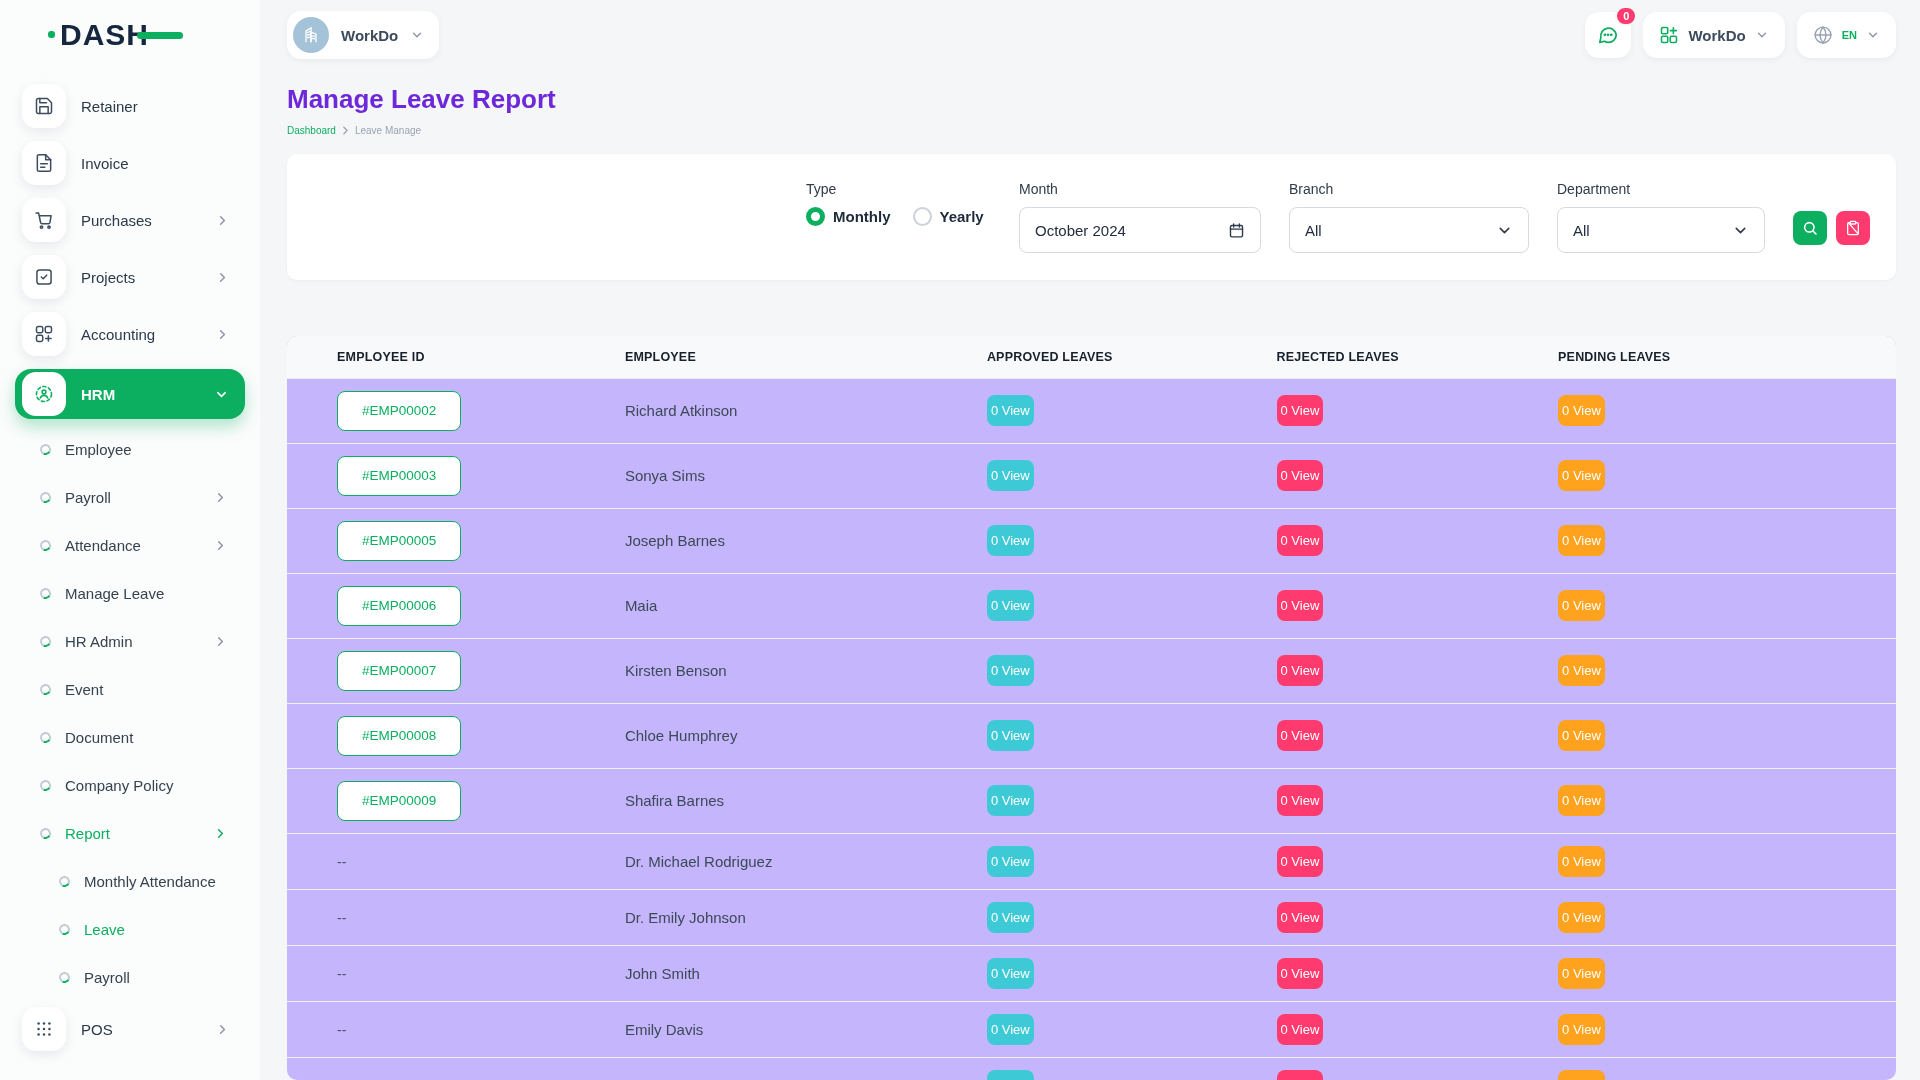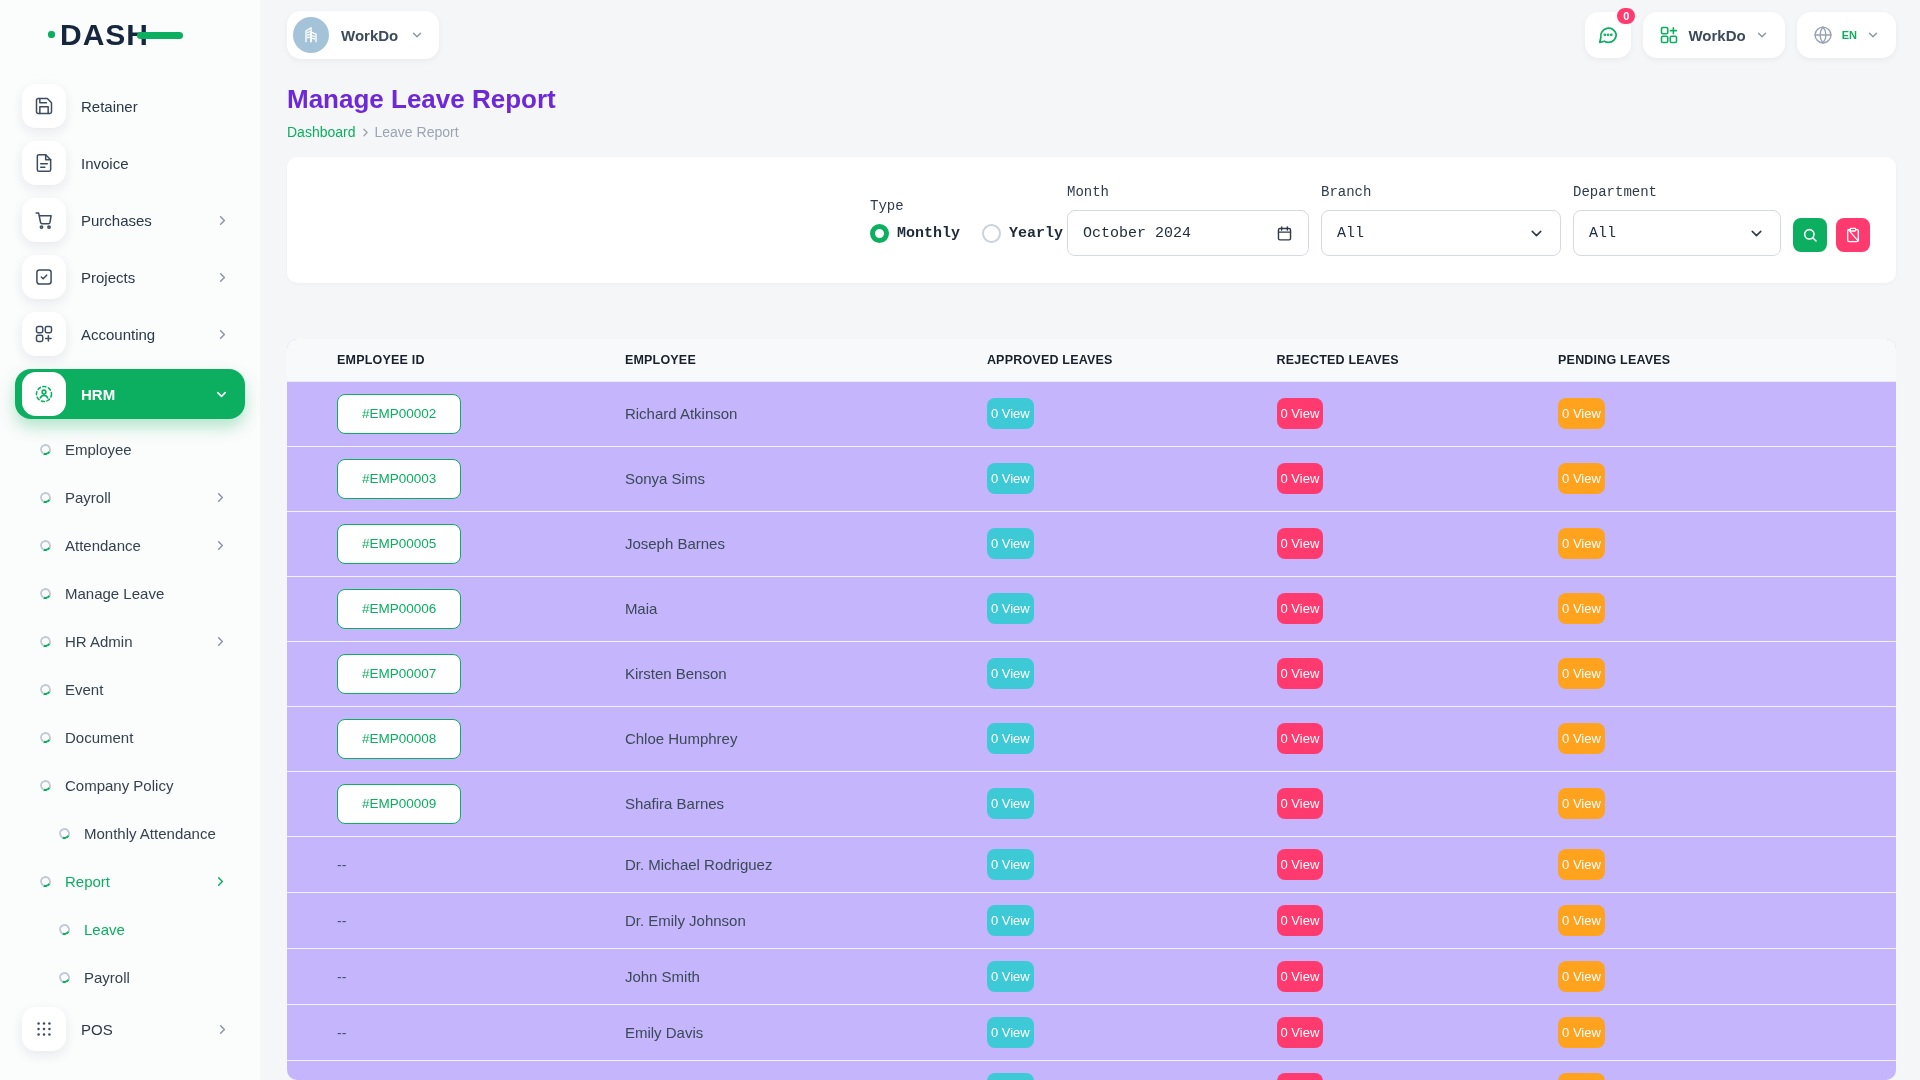--- a/index.html
+++ b/index.html
@@ -46,29 +46,29 @@
   .icon-btn { width:46px; height:46px; justify-content:center; position:relative; }
   .icon-btn svg { width:22px; height:22px; color:#0caf60; }
   .badge { position:absolute; top:-6px; right:-6px; min-width:20px; height:20px; border-radius:10px; background:#ff3a6e; color:#fff; font-size:11px; font-weight:700; display:flex; align-items:center; justify-content:center; padding:0 6px; border:2px solid #f5f6f7; }
   .btn-pill { height:46px; padding:0 16px; gap:9px; }
   .btn-pill svg.lead { width:20px; height:20px; }
   .green-ic { color:#0caf60; }
   .gray-ic { color:#98a2b3; }
   .lang-code { font-size:11px; font-weight:700; color:#0caf60; }
 
   .page-title { margin-top:14px; font-size:26px; font-weight:700; color:#6d28d9; }
-  .breadcrumb { margin-top:9px; display:flex; align-items:center; gap:3px; font-size:14px; }
+  .breadcrumb { margin-top:9px; display:flex; align-items:center; gap:3px; font-size:10px; }
   .bc-home { color:#0caf60; cursor:pointer; }
   .bc-sep { color:#9aa4b2; display:flex; }
   .bc-sep svg { width:13px; height:13px; }
   .bc-current { color:#9aa4b2; }
 
   
   .filter-card { margin-top:17px; background:#fff; border-radius:10px; height:126px; display:flex; align-items:center; padding:0 26px; box-shadow:0 1px 3px rgba(16,24,40,.04); flex:0 0 126px; }
-  .filter-group { margin-left:auto; display:flex; align-items:center; gap:12px;font-family:Liberation Mono, monospace; }
+  .filter-group { margin-left:auto; display:flex; align-items:flex-start; gap:28px; }
   .field-label { font-size:14px; color:#2f3b4a; margin-bottom:10px; display:block; }
   .type-field { width:185px; }
   .radio-row { display:flex; gap:22px; align-items:center; margin-top:7px; }
   .radio-opt { display:flex; align-items:center; gap:8px; cursor:pointer; }
   .radio { width:19px; height:19px; border-radius:50%; background:#fff; }
   .radio.checked { border:5.5px solid #0caf60; }
   .radio.uncheck { border:2px solid #cbd2da; }
   .radio-label { font-size:15px; font-weight:600; color:#1d2a3a; }
   .control { height:46px; border:1px solid #d5dae1; border-radius:8px; display:flex; align-items:center; padding:0 15px; font-size:15px; color:#222e3e; background:#fff; cursor:pointer; }
   .month-ctl { width:242px; }
@@ -239,33 +239,33 @@
         <span class="sub-label">Event</span>
       </div>
       <div class="sub-item">
         <span class="bullet"></span>
         <span class="sub-label">Document</span>
       </div>
       <div class="sub-item">
         <span class="bullet"></span>
         <span class="sub-label">Company Policy</span>
       </div>
+      <div class="sub-item active">
+        <span class="bullet"></span>
+        <span class="sub-label">Report</span>
+        <span class="nav-chev">
+            <svg viewBox="0 0 24 24" fill="none" stroke="currentColor" stroke-width="2.4" stroke-linecap="round" stroke-linejoin="round">
+              <polyline points="9 6 15 12 9 18"></polyline>
+            </svg>
+          </span>
+      </div>
+
       <div class="sub-item lvl2">
         <span class="bullet"></span>
         <span class="sub-label">Monthly Attendance</span>
-      </div>
-
-      <div class="sub-item active">
-        <span class="bullet"></span>
-        <span class="sub-label">Report</span>
-        <span class="nav-chev">
-            <svg viewBox="0 0 24 24" fill="none" stroke="currentColor" stroke-width="2.4" stroke-linecap="round" stroke-linejoin="round">
-              <polyline points="9 6 15 12 9 18"></polyline>
-            </svg>
-          </span>
       </div>
       <div class="sub-item lvl2 active">
         <span class="bullet"></span>
         <span class="sub-label">Leave</span>
       </div>
       <div class="sub-item lvl2">
         <span class="bullet"></span>
         <span class="sub-label">Payroll</span>
       </div>
 
@@ -363,21 +363,21 @@
 
     <h1 class="page-title">Manage Leave Report</h1>
 
     <div class="breadcrumb">
       <span class="bc-home">Dashboard</span>
       <span class="bc-sep">
           <svg viewBox="0 0 24 24" fill="none" stroke="currentColor" stroke-width="2.4" stroke-linecap="round" stroke-linejoin="round">
             <polyline points="9 6 15 12 9 18"></polyline>
           </svg>
         </span>
-      <span class="bc-current">Leave Report</span>
+      <span class="bc-current">Leave Manage</span>
     </div>
 
     <section class="filter-card">
       <div class="filter-group">
 
         <div class="type-field">
           <span class="field-label">Type</span>
           <div class="radio-row">
             <span class="radio-opt">
               <span class="radio checked"></span>

